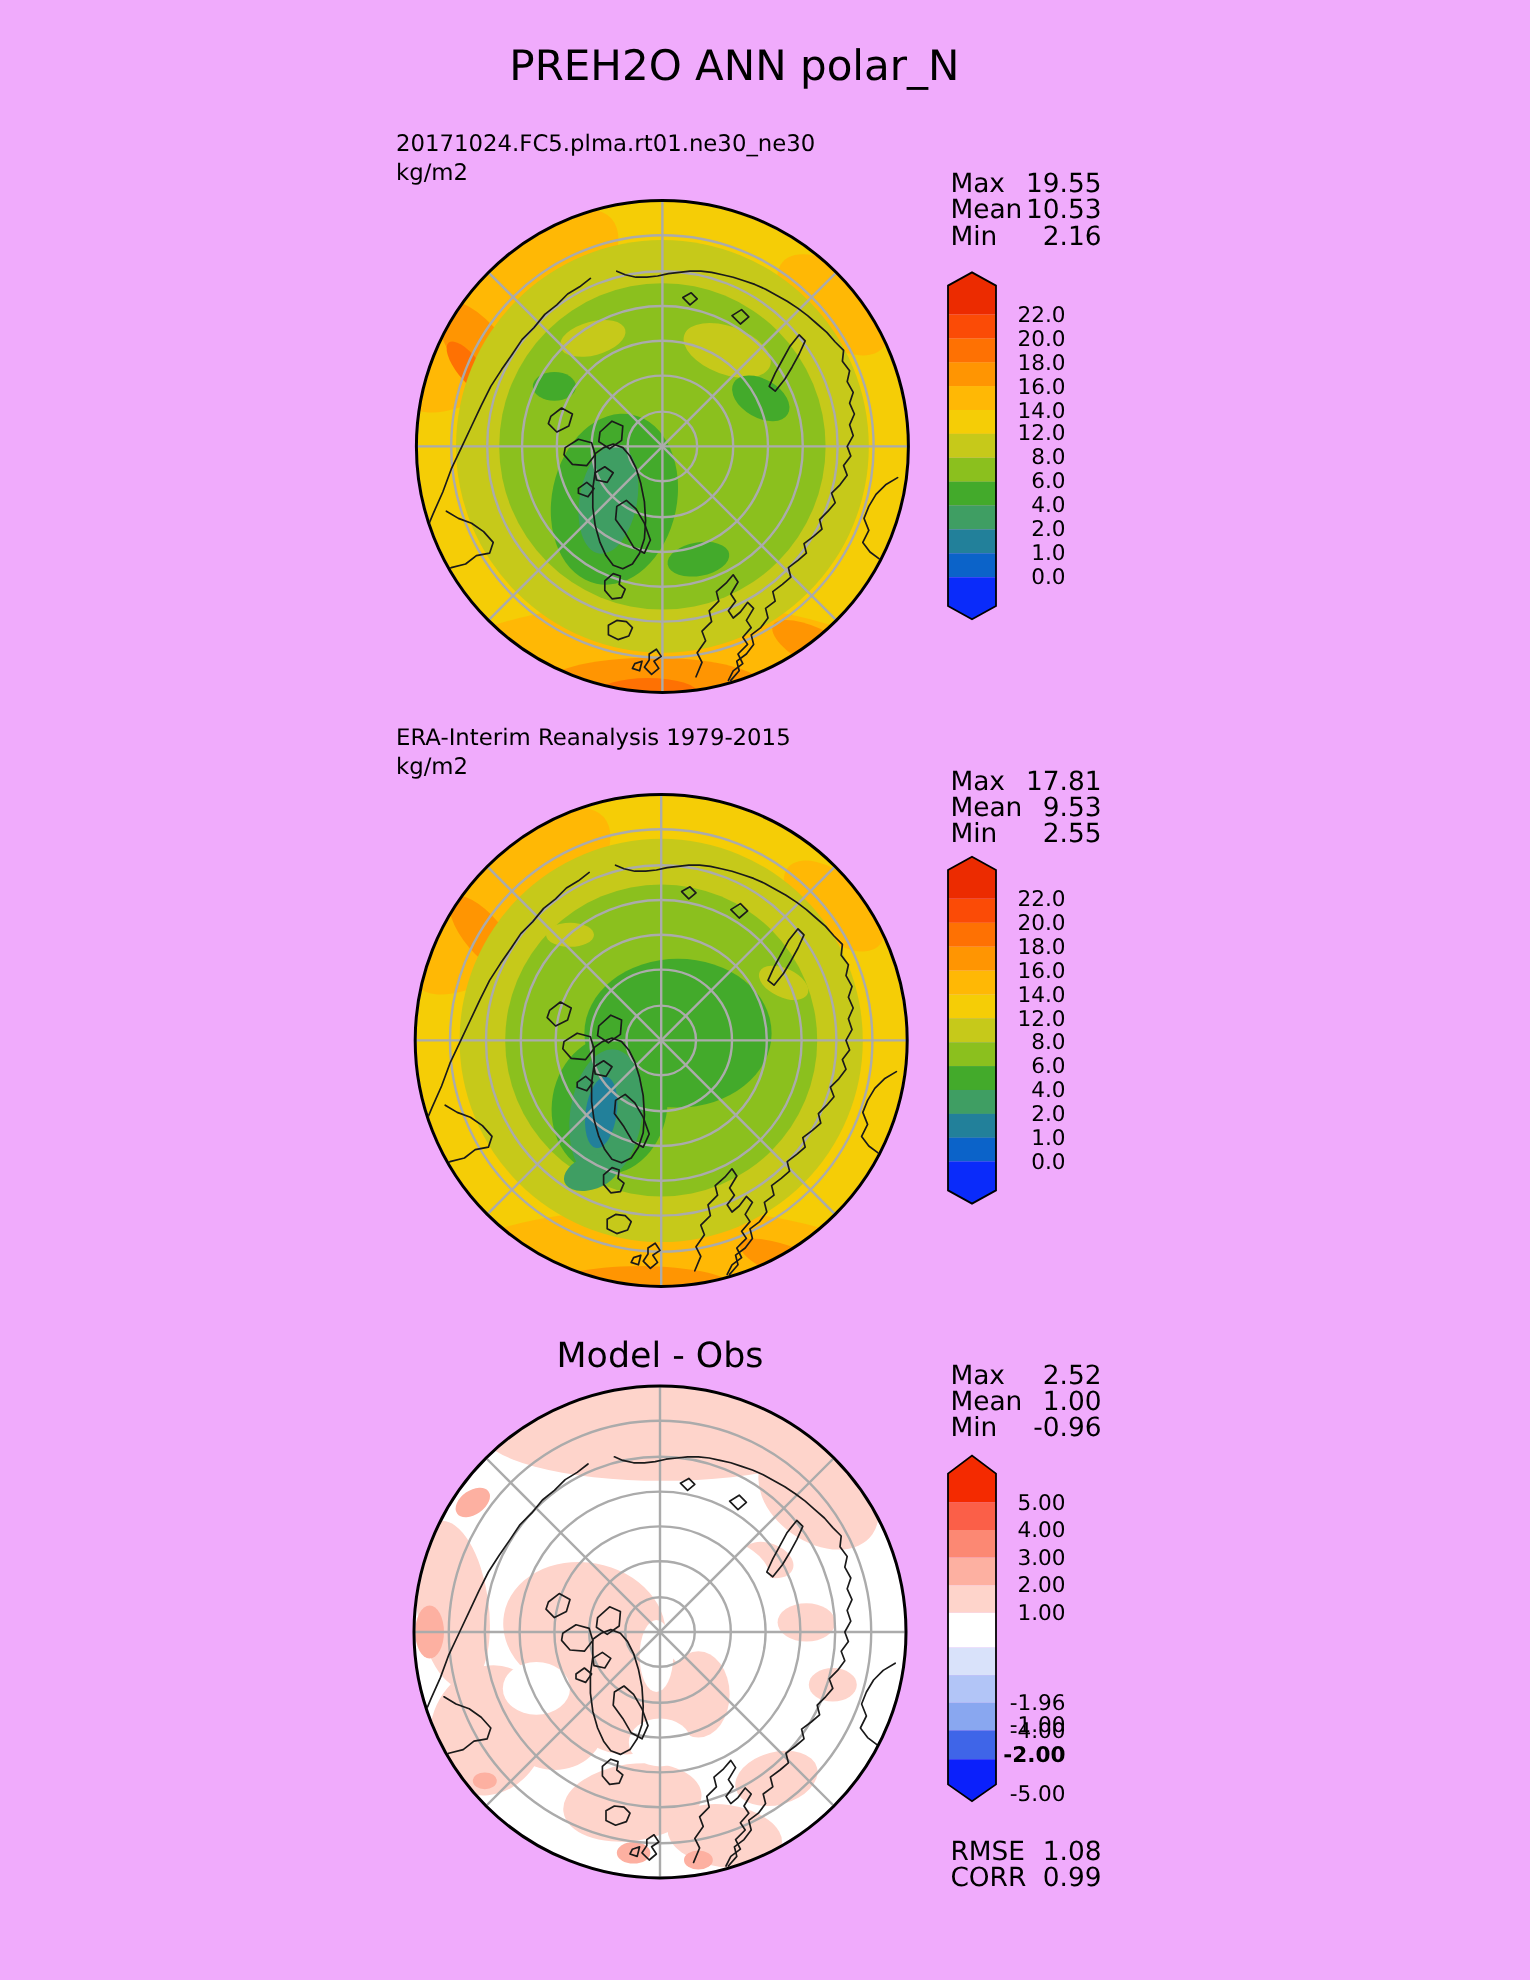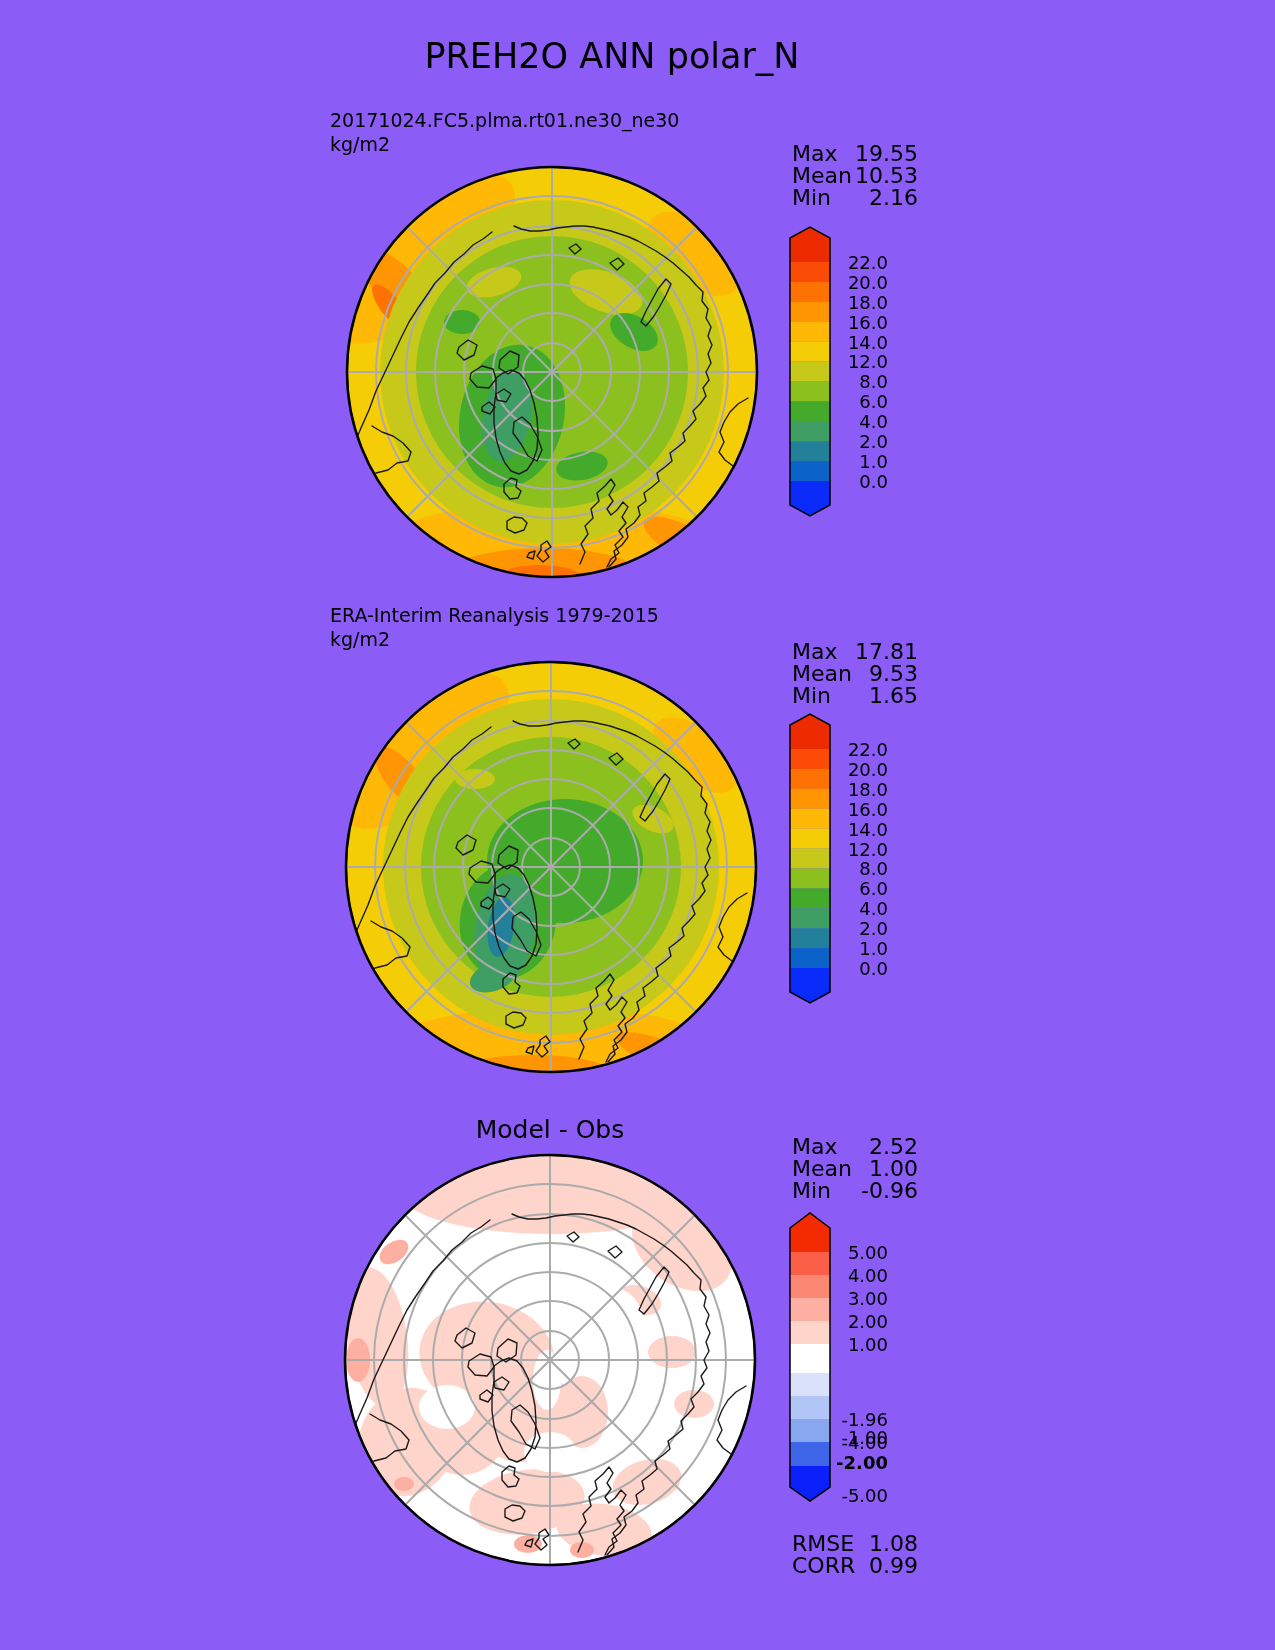--- a/index.html
+++ b/index.html
@@ -1,21 +1,21 @@
 <!DOCTYPE html>
 <html><head>
 <meta charset="utf-8">
 <style>
   html,body { margin:0; padding:0; background:#fff; }
-  .canvas { position:relative; width:1275px; height:1650px; background:#8b5cf6;
+  .canvas { position:relative; width:1275px; height:1650px; background:#f0abfc;
             font-family:"DejaVu Sans","Liberation Sans",sans-serif; color:#000; overflow:hidden; }
   .abs { position:absolute; }
   .main-title { font-size:35px; line-height:41px; text-align:center; }
   .subtitle { font-size:19px; line-height:23px; white-space:nowrap; }
-  .panel3-title { font-size:25px; line-height:27px; text-align:center; }
+  .panel3-title { font-size:29px; line-height:27px; text-align:center; }
   .stats { width:126px; font-size:22px; line-height:21px; }
   .stat-row { display:flex; justify-content:space-between; height:22px; }
   .cbar-tick { position:absolute; left:828px; width:60px; text-align:right;
                font-size:18px; line-height:19px; }
   svg { display:block; position:absolute; }
 </style>
 </head>
 <body>
 
 <div class="canvas">
@@ -158,21 +158,21 @@
     <div class="stat-row">
       <span>Max</span>
       <span>17.81</span>
       </div>
     <div class="stat-row">
       <span>Mean</span>
       <span>9.53</span>
       </div>
     <div class="stat-row">
       <span>Min</span>
-      <span>1.65</span>
+      <span>2.55</span>
       </div>
   </div>
 
   <svg style="left:788px;top:712px;" width="44" height="294" viewBox="0 0 44 294">
     <path d="M2,37 L2,13 L22,2 L42,13 L42,37 Z" fill="#ec2b00"></path>
     <rect x="2" y="37" width="40" height="20" fill="#fb4b06"></rect>
     <rect x="2" y="56.9" width="40" height="20" fill="#fe7103"></rect>
     <rect x="2" y="76.8" width="40" height="20" fill="#ff9502"></rect>
     <rect x="2" y="96.7" width="40" height="20" fill="#ffb805"></rect>
     <rect x="2" y="116.6" width="40" height="20" fill="#f5cd06"></rect>

